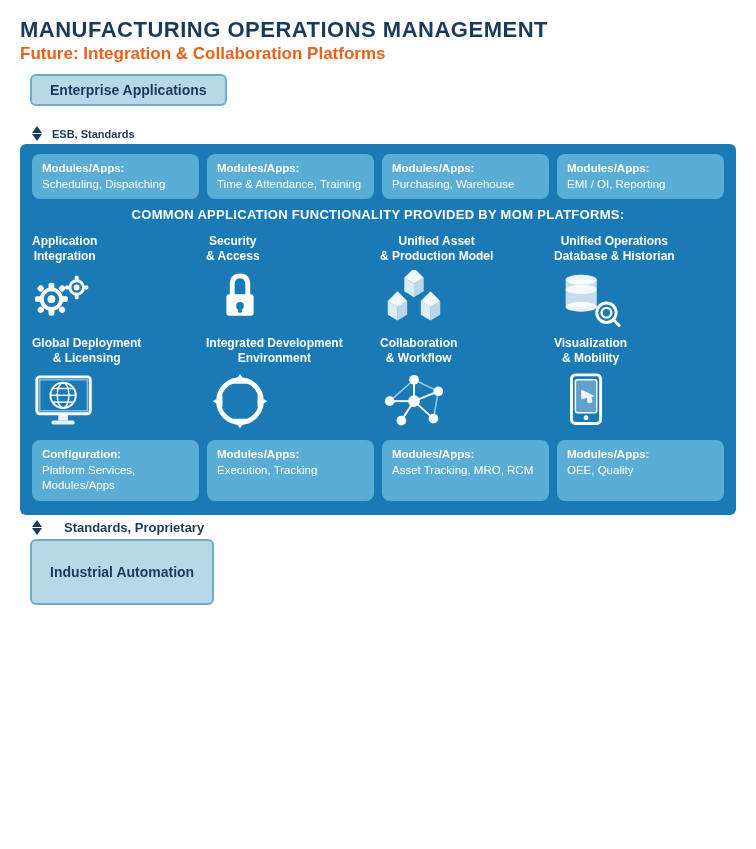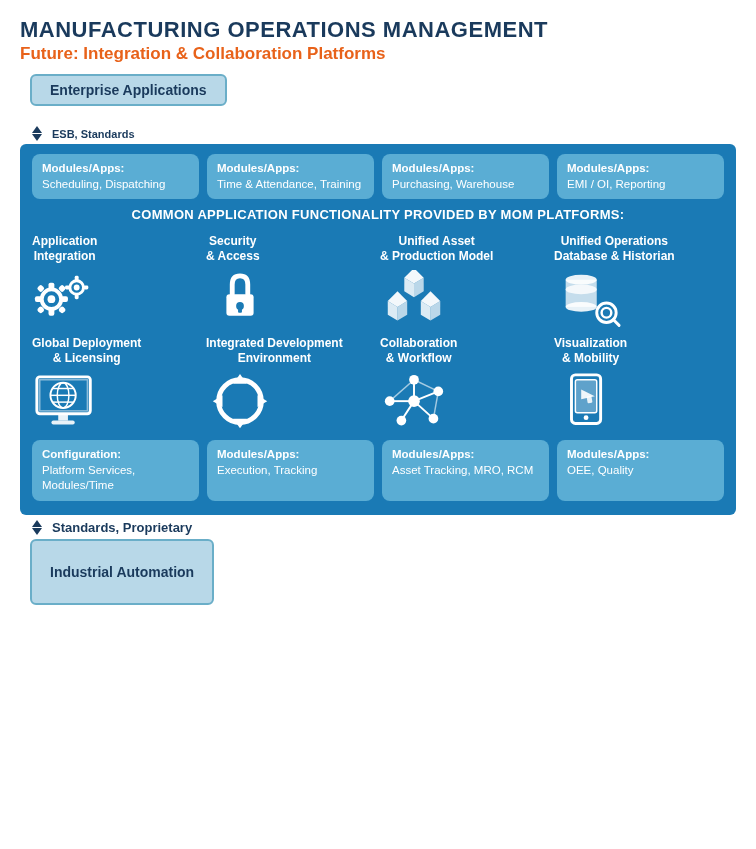--- a/index.html
+++ b/index.html
@@ -140,21 +140,21 @@
     }
     .standards-label {
       font-size: 13px;
       font-weight: 700;
       color: #1a3a5c;
       margin-left: 12px;
       margin-top: 5px;
       margin-bottom: 4px;
       display: flex;
       align-items: center;
-      gap: 6px;
+      gap: 18px;
     }
     .top-area {
       margin-bottom: 20px;
       text-decoration: underline;
     }
   </style>
 </head>
 <body>
 
 
@@ -374,21 +374,21 @@
           <rect x="34" y="25" width="5" height="7" rx="1" fill="white" opacity="0.85" transform="rotate(-10,36,28)"></rect>
         </svg>
       </div>
     </div>
 
   </div>
 
   <div class="bottom-modules-row">
     <div class="module-card">
       <strong>Configuration:</strong><br>
-      <span>Platform Services, Modules/Time</span>
+      <span>Platform Services, Modules/Apps</span>
     </div>
     <div class="module-card">
       <strong>Modules/Apps:</strong><br>
       <span>Execution, Tracking</span>
     </div>
     <div class="module-card">
       <strong>Modules/Apps:</strong><br>
       <span>Asset Tracking, MRO, RCM</span>
     </div>
     <div class="module-card">

